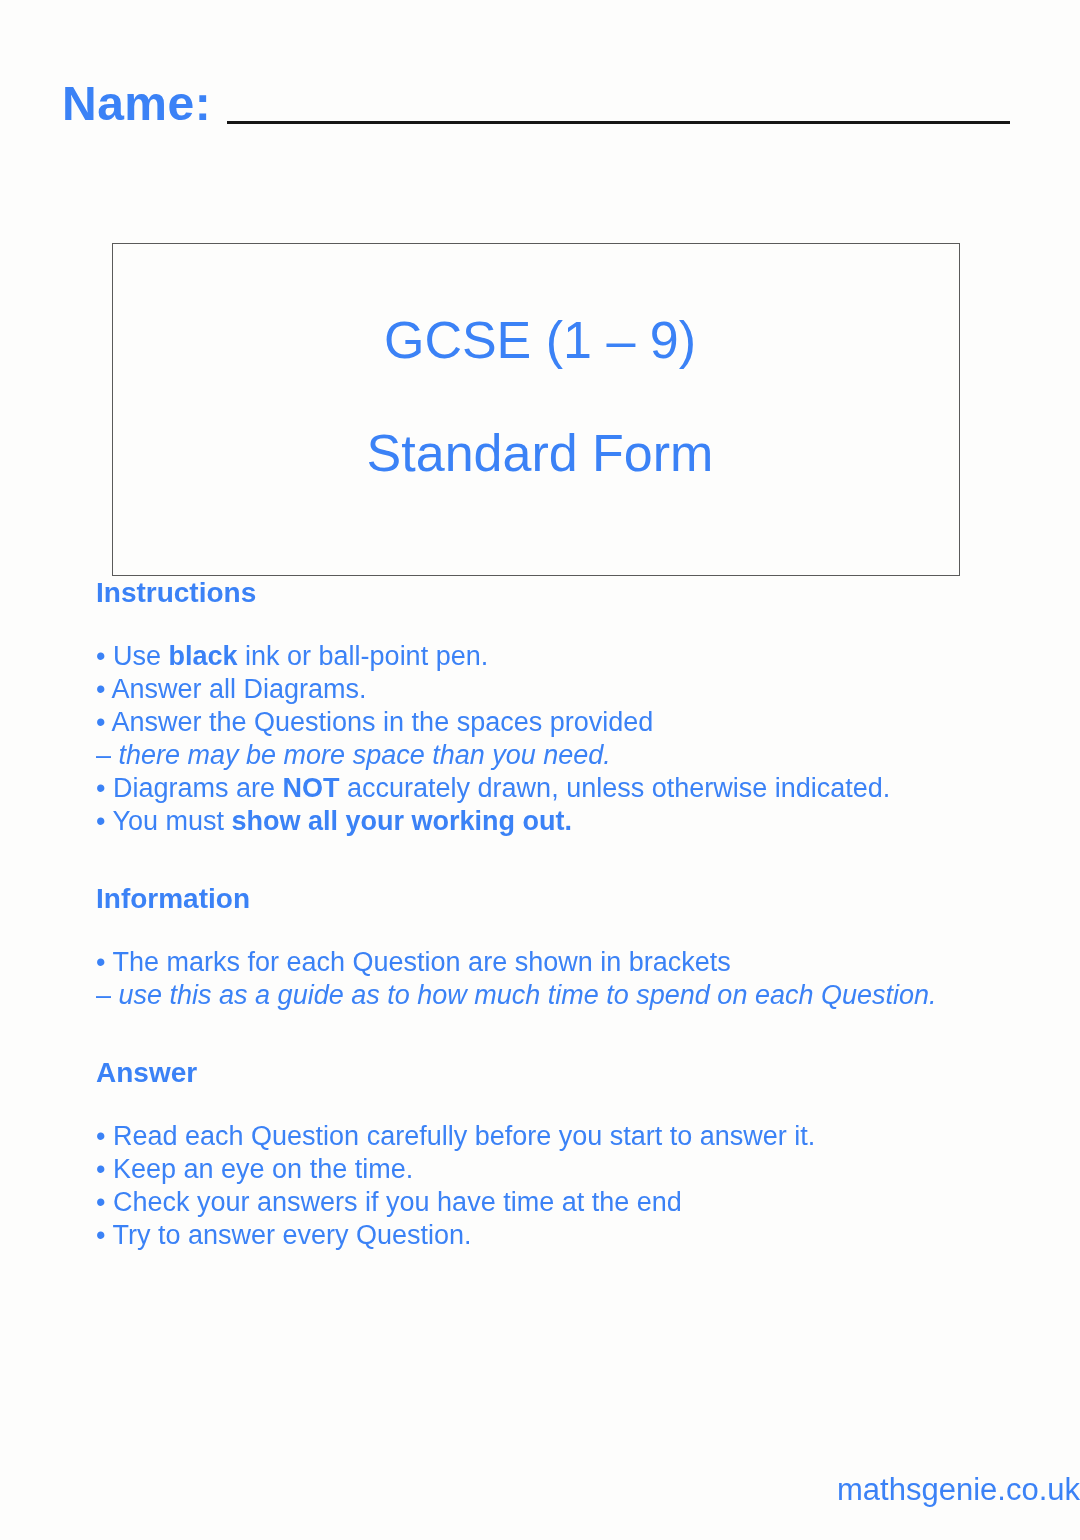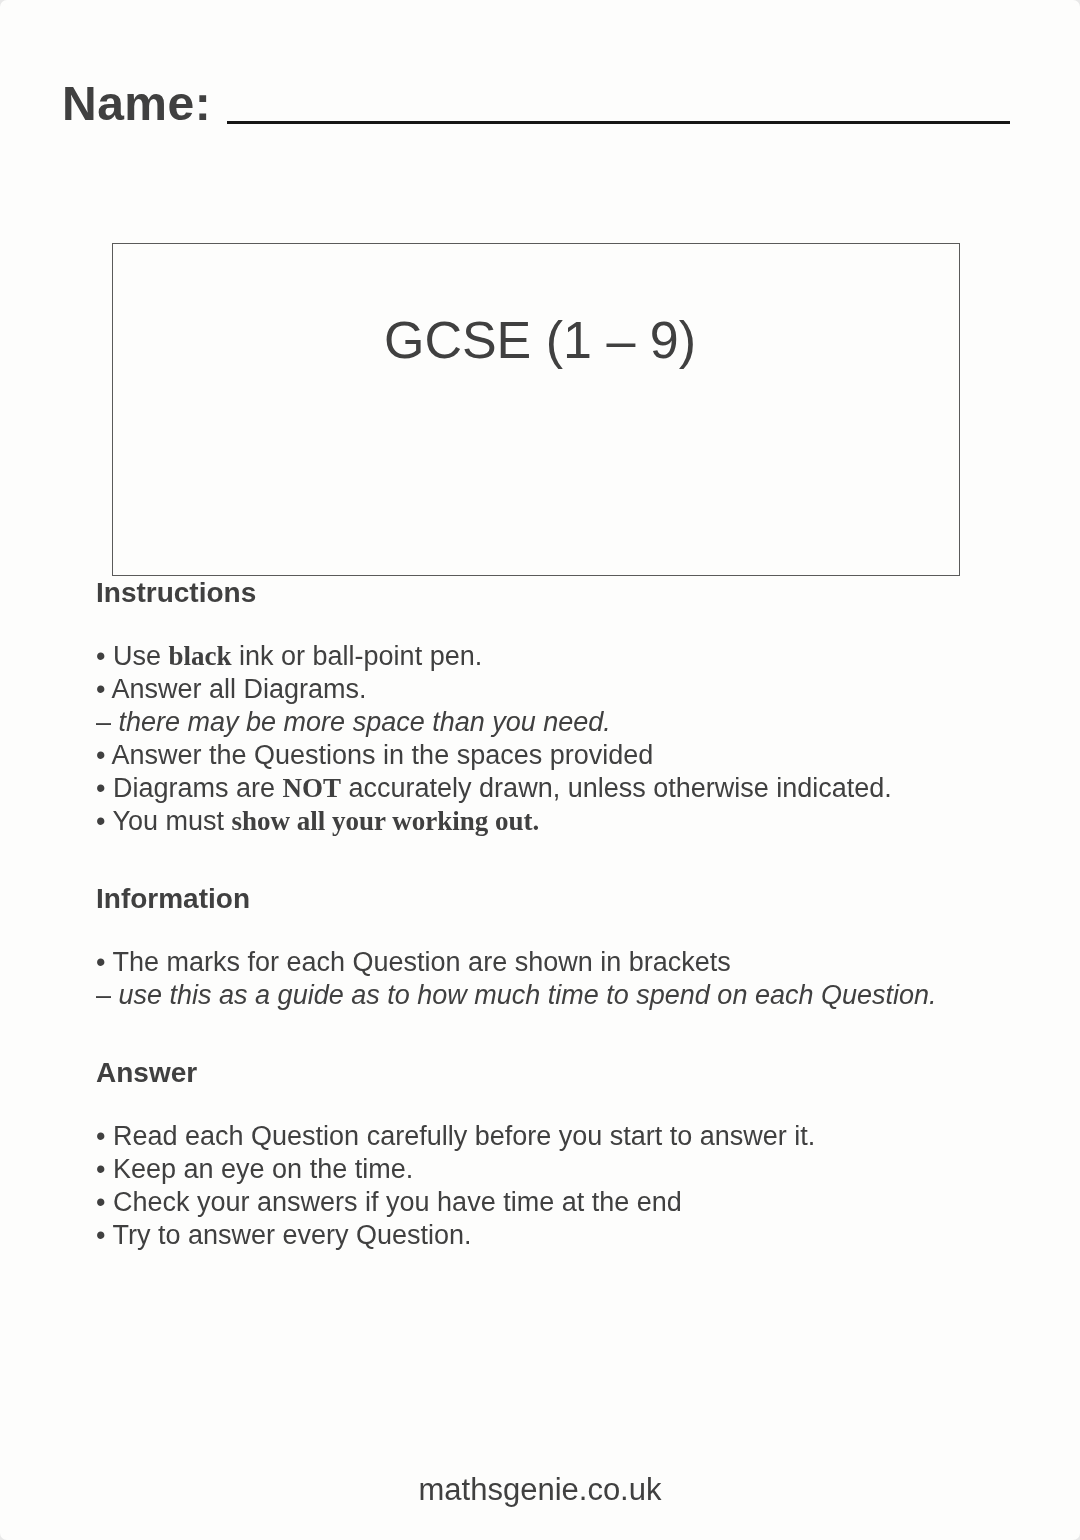--- a/index.html
+++ b/index.html
@@ -3,24 +3,23 @@
 <meta charset="utf-8">
 <style>
   * { margin:0; padding:0; box-sizing:border-box; }
   html,body { background:#e8e8e8; }
   .page {
     position:relative;
     width:1080px;
     height:1540px;
     margin:0 auto;
     background:#fdfdfc;
-    color:#404040;
+    color:#3b82f6;
     font-family:"Liberation Sans", sans-serif;
     overflow:hidden;
-    border-radius:7px;
   }
   .name-row {
     position:absolute;
     top:78px;
     left:62px;
     right:70px;
     display:flex;
     align-items:flex-end;
   }
   .name-label {
@@ -68,51 +67,52 @@
     line-height:34px;
     margin:44px 0 30px 0;
   }
   .section-heading:first-child { margin-top:0; }
   .item {
     font-size:27px;
     line-height:33px;
     white-space:nowrap;
   }
   .marker { display:inline; }
-  .b { font-weight:700;font-family:Liberation Serif, serif; }
+  .b { font-weight:700; }
   .i { font-style:italic; }
   .footer {
     position:absolute;
     left:0;
     right:0;
     top:1472px;
-    text-align:center;
+    text-align:right;
     font-size:31px;
   }
 </style>
 </head>
 <body>
 
 <div class="page">
 
   <div class="name-row">
     <span class="name-label">Name:</span>
     <span class="name-line"></span>
   </div>
 
   <div class="title-box">
     <div class="title-line1">GCSE (1 – 9)</div>
+    <div class="title-line2">Standard Form</div>
   </div>
 
   <div class="sections" id="sections">
       <div class="section-heading">Instructions</div>
       <div class="item"><span class="marker">• </span><span>Use </span><span class="b">black</span><span> ink or ball-point pen.</span></div>
       <div class="item"><span class="marker">• </span><span>Answer all Diagrams.</span></div>
+      <div class="item"><span class="marker">• </span><span>Answer the Questions in the spaces provided</span></div>
       <div class="item"><span class="marker">– </span><span class="i">there may be more space than you need.</span></div>
-      <div class="item"><span class="marker">• </span><span>Answer the Questions in the spaces provided</span></div>
       <div class="item"><span class="marker">• </span><span>Diagrams are </span><span class="b">NOT</span><span> accurately drawn, unless otherwise indicated.</span></div>
       <div class="item"><span class="marker">• </span><span>You must </span><span class="b">show all your working out.</span></div>
       <div class="section-heading">Information</div>
       <div class="item"><span class="marker">• </span><span>The marks for each Question are shown in brackets</span></div>
       <div class="item"><span class="marker">– </span><span class="i">use this as a guide as to how much time to spend on each Question.</span></div>
       <div class="section-heading">Answer</div>
       <div class="item"><span class="marker">• </span><span>Read each Question carefully before you start to answer it.</span></div>
       <div class="item"><span class="marker">• </span><span>Keep an eye on the time.</span></div>
       <div class="item"><span class="marker">• </span><span>Check your answers if you have time at the end</span></div>
       <div class="item"><span class="marker">• </span><span>Try to answer every Question.</span></div>

